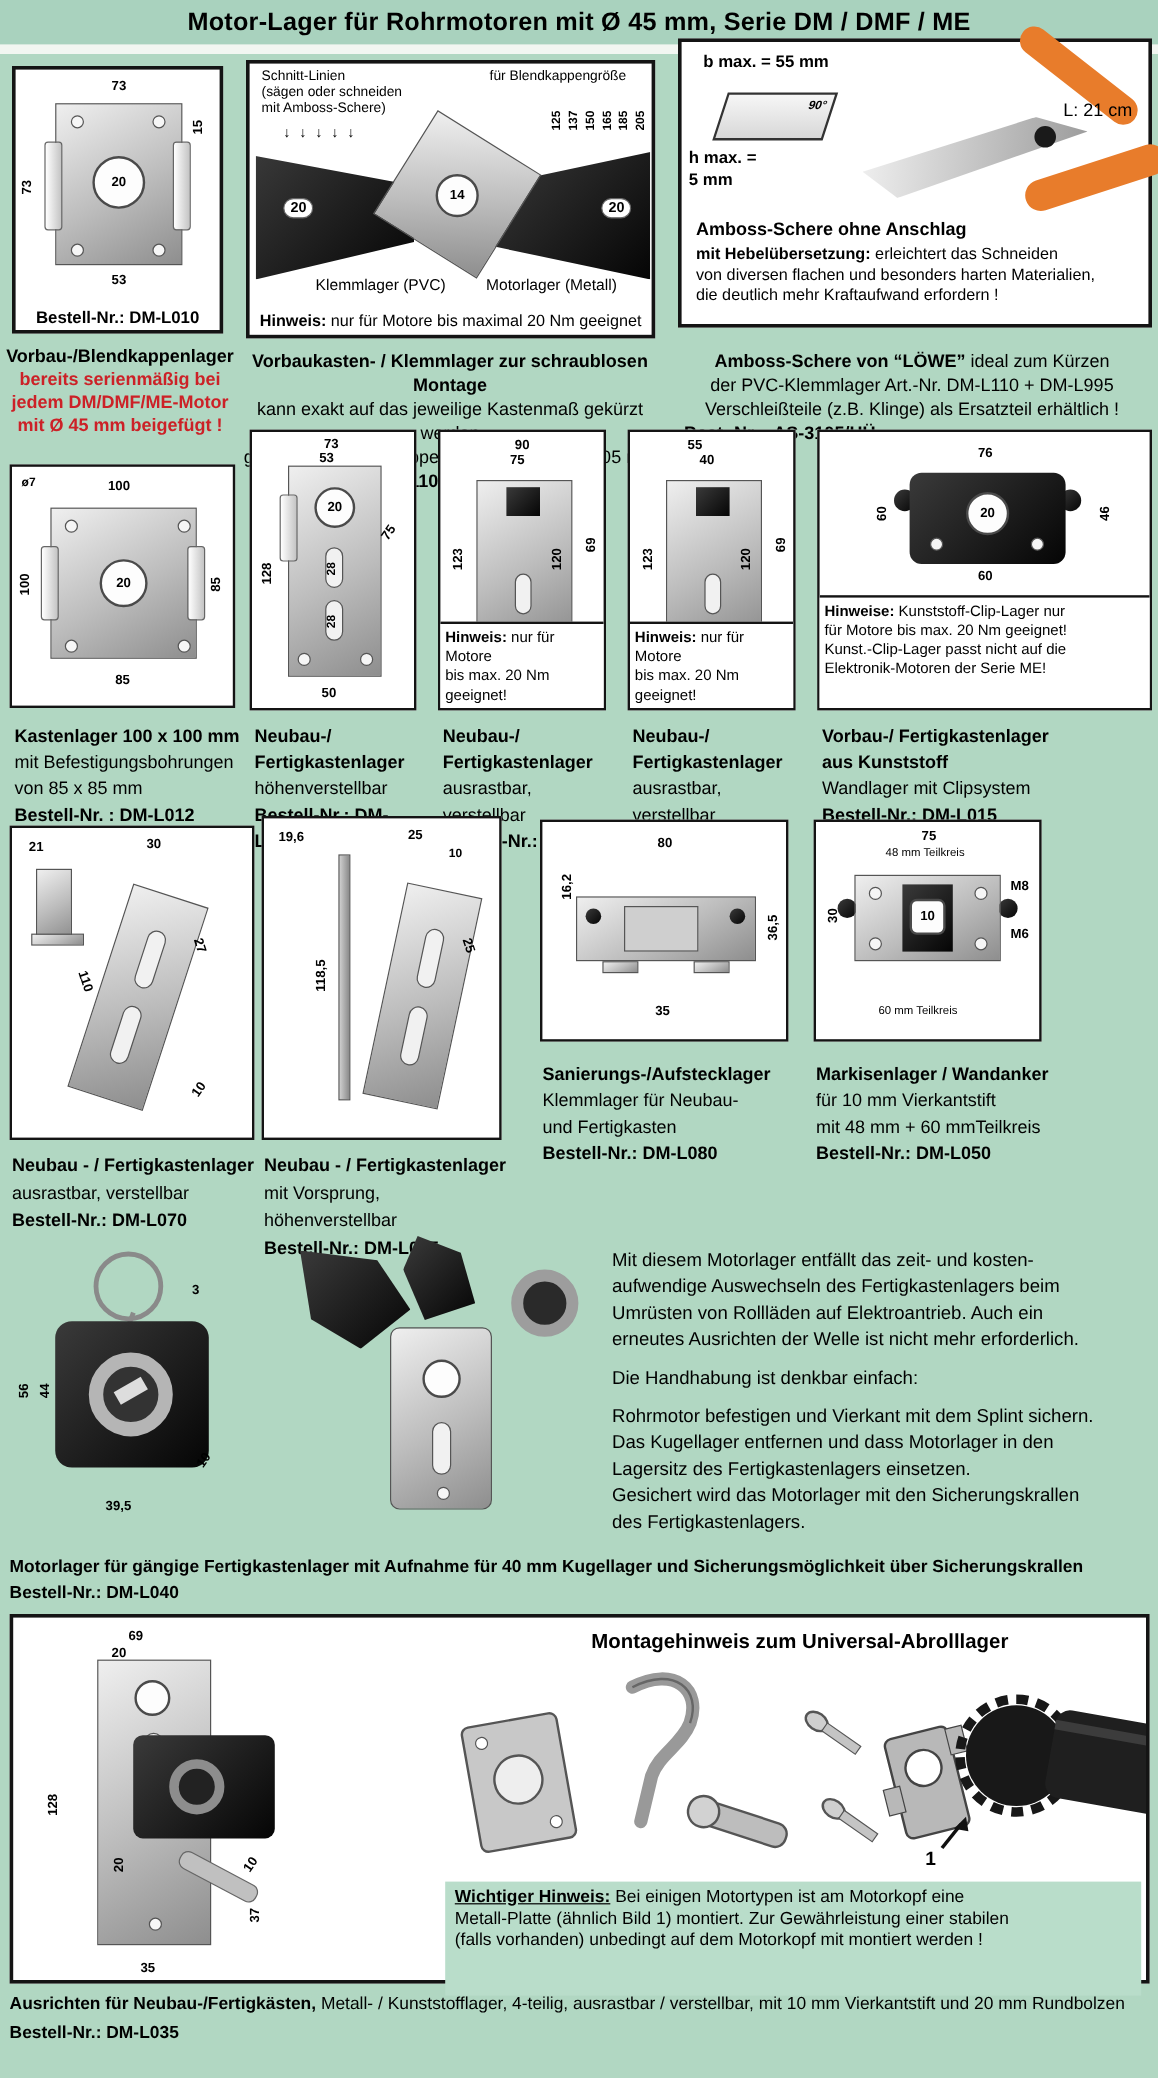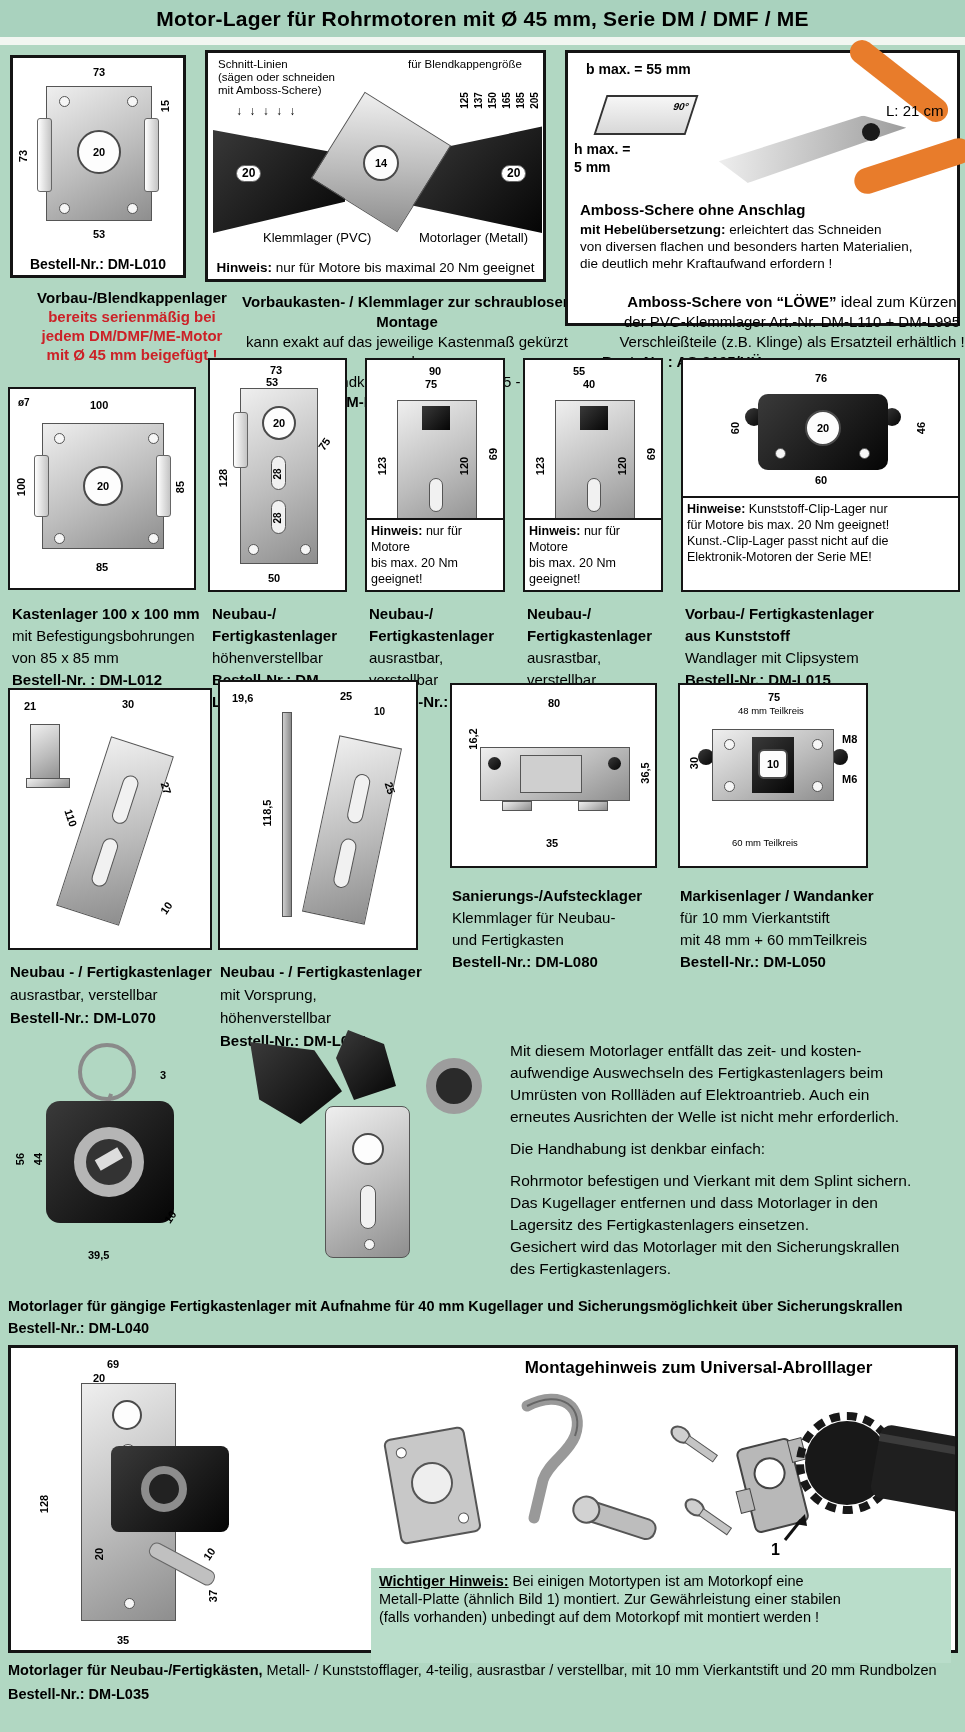--- a/index.html
+++ b/index.html
@@ -20,21 +20,21 @@
   .clipbar{position:absolute;width:15px;background:linear-gradient(90deg,#ffffff,#c4c4c4);border:1px solid #666;border-radius:3px;box-sizing:border-box;}
   .dark{position:absolute;background:linear-gradient(135deg,#3a3a3a,#050505);}
   .dim{position:absolute;font-size:11px;font-weight:bold;white-space:nowrap;line-height:12px;}
   .v{transform:rotate(-90deg);}
   .sl{transform:rotate(-55deg);}
   .sr{transform:rotate(72deg);}
   .pill{background:#fff;border:1px solid #666;border-radius:9px;padding:0 5px;line-height:15px;font-size:12px;}
   .cap{position:absolute;font-size:15px;line-height:20px;}
   .b{font-weight:bold;}
   .red{color:#cc2127;}
-  .ctr{text-align:center;padding-left:32px;}
+  .ctr{text-align:center;}
   .orderline{position:absolute;left:0;right:0;bottom:3px;text-align:center;font-weight:bold;font-size:14px;}
   .hint{position:absolute;left:0;right:0;bottom:0;border-top:2px solid #141414;font-size:12.5px;line-height:16px;padding:3px 4px;background:#fff;}
   .whint{position:absolute;left:0;right:0;bottom:4px;text-align:center;font-size:13.5px;}
   .note{position:absolute;font-size:11.5px;line-height:13px;}
   .cutarrows::before{content:"\2193\00a0\2193\00a0\2193\00a0\2193\00a0\2193";font-weight:bold;font-size:12px;letter-spacing:2px;}
   .sizecol{position:absolute;font-size:10px;font-weight:bold;}
   .sizecol .sz{position:absolute;transform:rotate(-90deg);white-space:nowrap;}
   .ring{position:absolute;border-radius:50%;box-sizing:border-box;background:transparent;}
   .warn{position:absolute;background:#b9ddca;font-size:14.5px;line-height:18px;padding:4px 8px;box-sizing:border-box;}
   .u{text-decoration:underline;}
@@ -94,34 +94,34 @@
       </div>
       <div class="dark" style="left:5px;top:68px;width:132px;height:112px;clip-path:polygon(0 8%,100% 30%,100% 72%,0 100%)"></div>
       <div class="dark" style="left:202px;top:68px;width:132px;height:112px;clip-path:polygon(0 30%,100% 5%,100% 100%,0 75%)"></div>
       <div class="plate" style="left:122px;top:58px;width:102px;height:102px;transform:rotate(32deg)"></div>
       <div class="hole" style="left:155px;top:92px;width:36px;height:36px">
         <span>14</span>
       </div>
       <span class="dim pill" style="position:absolute;left:28px;top:112px">20</span>
       <span class="dim pill" style="position:absolute;left:293px;top:112px">20</span>
       <span class="note" style="left:55px;top:178px;font-size:13px">Klemmlager (PVC)</span>
-      <span class="note" style="left:211px;top:178px;font-size:13px">Motorlager (Metall)</span>
+      <span class="note" style="left:197px;top:178px;font-size:13px">Motorlager (Metall)</span>
     </div>
     <div class="whint">
       <b>Hinweis:</b><span> nur für Motore bis maximal 20 Nm geeignet</span>
     </div>
   </div>
   <div class="cap ctr" style="left:200px;top:292px;width:350px">
     <div class="b">Vorbaukasten- / Klemmlager zur schraublosen Montage</div>
     <div>kann exakt auf das jeweilige Kastenmaß gekürzt werden</div>
     <div>geeignet für Blendkappengrößen von 125 - 205 mm</div>
     <div class="b" style="text-align:left;padding-left:16px">Bestell-Nr. : DM-L110</div>
   </div>
 
-  <div class="box" style="left:565px;top:50px;width:395px;height:276px">
+  <div class="box" style="left:565px;top:32px;width:395px;height:241px">
     <div class="ph">
       <span class="dim" style="left:18px;top:10px;font-size:14px">b max. = 55 mm</span>
       <div style="position:absolute;left:32px;top:42px;width:92px;height:40px;border:2px solid #333;transform:skewX(-18deg);background:linear-gradient(#f6f6f6,#d8d8d8);box-sizing:border-box">
         <span style="position:absolute;right:4px;top:4px;font-size:10px;font-weight:bold">90°</span>
       </div>
       <span class="dim" style="left:6px;top:90px;font-size:14px">h max. =</span>
       <span class="dim" style="left:6px;top:108px;font-size:14px">5 mm</span>
       <div style="position:absolute;left:150px;top:68px;width:190px;height:55px;clip-path:polygon(0 55%,78% 0,100% 30%,14% 100%);background:linear-gradient(100deg,#f0f0f0,#9a9a9a);transform:rotate(-6deg)"></div>
       <div style="position:absolute;left:272px;top:16px;width:118px;height:24px;border-radius:14px;background:#e87c2b;transform:rotate(38deg)"></div>
       <div style="position:absolute;left:284px;top:100px;width:122px;height:26px;border-radius:14px;background:#e87c2b;transform:rotate(-18deg)"></div>
@@ -463,17 +463,17 @@
 
       <div class="warn" style="left:360px;top:220px;width:580px;height:95px">
         <b class="u">Wichtiger Hinweis:</b><span> Bei einigen Motortypen ist am Motorkopf eine</span>
         <div>Metall-Platte (ähnlich Bild 1) montiert. Zur Gewährleistung einer stabilen</div>
         <div>(falls vorhanden) unbedingt auf dem Motorkopf mit montiert werden !</div>
       </div>
     </div>
   </div>
 
   <div class="ftext" style="left:8px;top:1660px;width:952px">
-    <b>Motorlager für Neubau-/Fertigkästen,</b><span> Metall- / Kunststofflager, 4-teilig, ausrastbar / verstellbar, mit 10 mm Vierkantstift und 20 mm Rundbolzen</span>
+    <b>Ausrichten für Neubau-/Fertigkästen,</b><span> Metall- / Kunststofflager, 4-teilig, ausrastbar / verstellbar, mit 10 mm Vierkantstift und 20 mm Rundbolzen</span>
   </div>
   <div class="ftext b" style="left:8px;top:1684px;width:400px">Bestell-Nr.: DM-L035</div>
 
 </div>
 
 </body></html>

